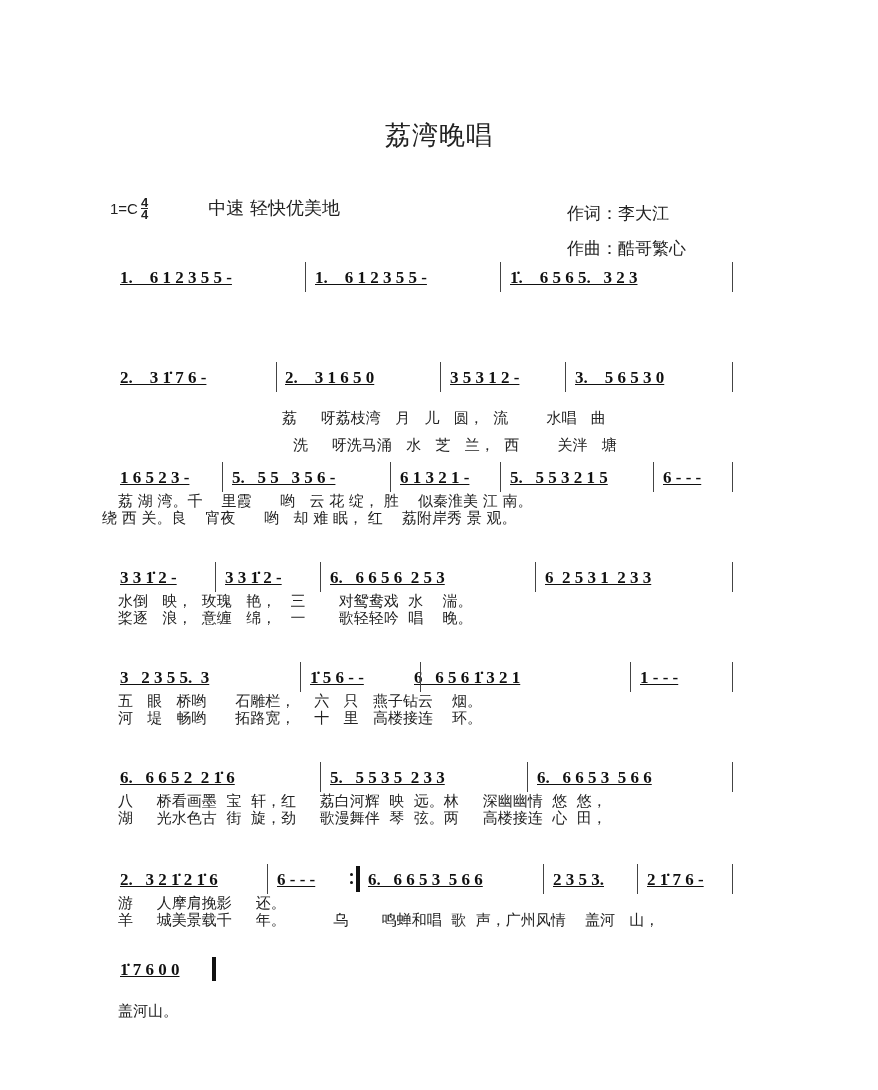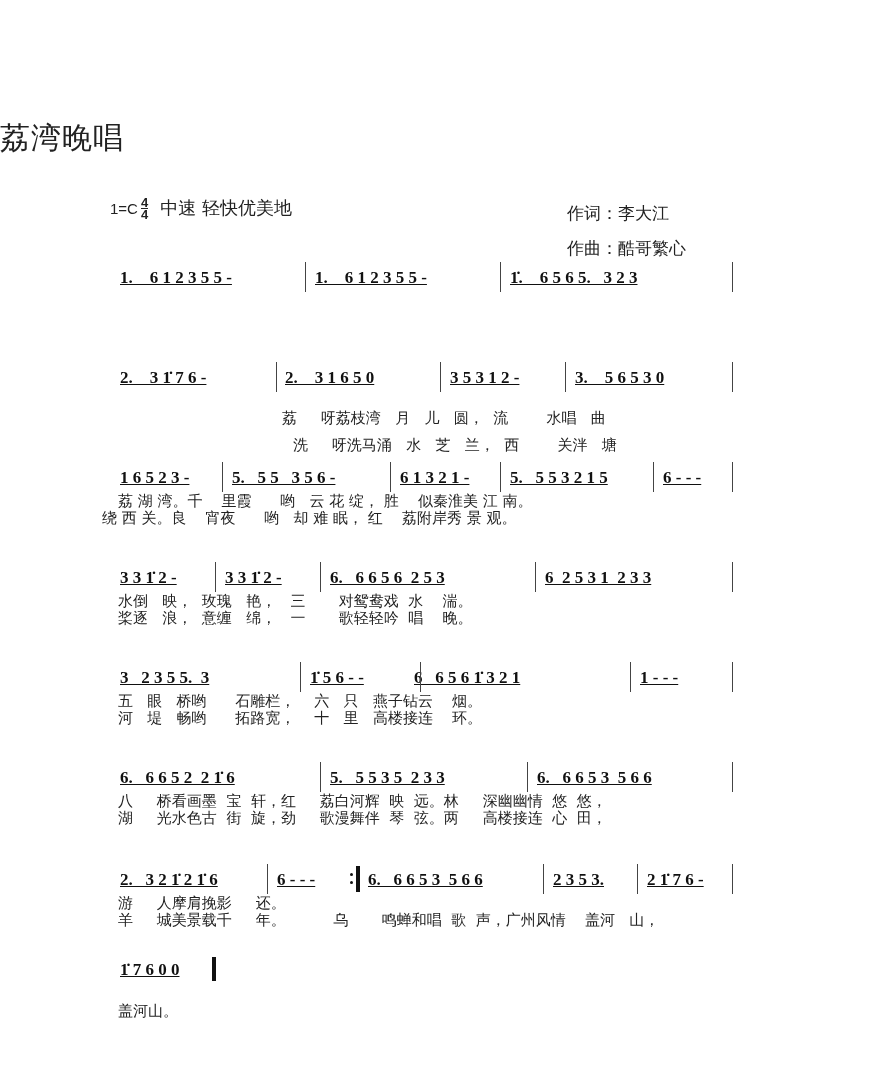--- a/index.html
+++ b/index.html
@@ -1,26 +1,26 @@
 <!DOCTYPE html>
 <html><head>
 <meta charset="utf-8">
 <style>
   html, body { margin: 0; padding: 0; background: #ffffff; }
   body { width: 878px; height: 1090px; position: relative; overflow: hidden;
          font-family: "DejaVu Sans", "Liberation Sans", sans-serif; color: #1a1a1a; }
-  .title { position: absolute; left: 0; width: 878px; top: 118px; 
-           font-size: 30px; letter-spacing: 1px; color: #222; }
+  .title { position: absolute; left: 0; width: 878px; top: 118px; text-align: center;
+           font-size: 26px; letter-spacing: 1px; color: #222; }
   .credit { position: absolute; left: 567px; font-size: 17px; color: #222; margin-top: 40px; }
   .key { position: absolute; left: 110px; top: 196px; font-size: 18px; color: #222; display:flex; align-items:center; }
   .key .k { font-size: 15px; font-family: "Liberation Sans", sans-serif; }
   .frac { display:inline-flex; flex-direction:column; align-items:center; font-size: 13px; font-weight: bold;
           line-height: 11px; margin: 0 12px 0 3px; font-family:"Liberation Sans", sans-serif;}
   .frac span:first-child { border-bottom: 1px solid #222; }
-  .tempo { font-size: 18px; }
+  .tempo { font-size: 18px; margin-left: 48px; }
   .row { position: absolute; left: 0; width: 878px; }
   .notes { position: absolute; top: 0; height: 26px; font-family: "Liberation Serif", "DejaVu Serif", serif;
            font-weight: bold; font-size: 17px; white-space: pre; color: #111; text-decoration: underline; }
   .bar { position: absolute; top: -6px; width: 1px; height: 30px; background: #444; }
   .lyr { position: absolute; font-size: 15px; white-space: pre; color: #222; letter-spacing: 0px; }
   .end-bar { position: absolute; width: 4px; height: 24px; background: #111; }
 </style>
 </head>
 <body>
 

